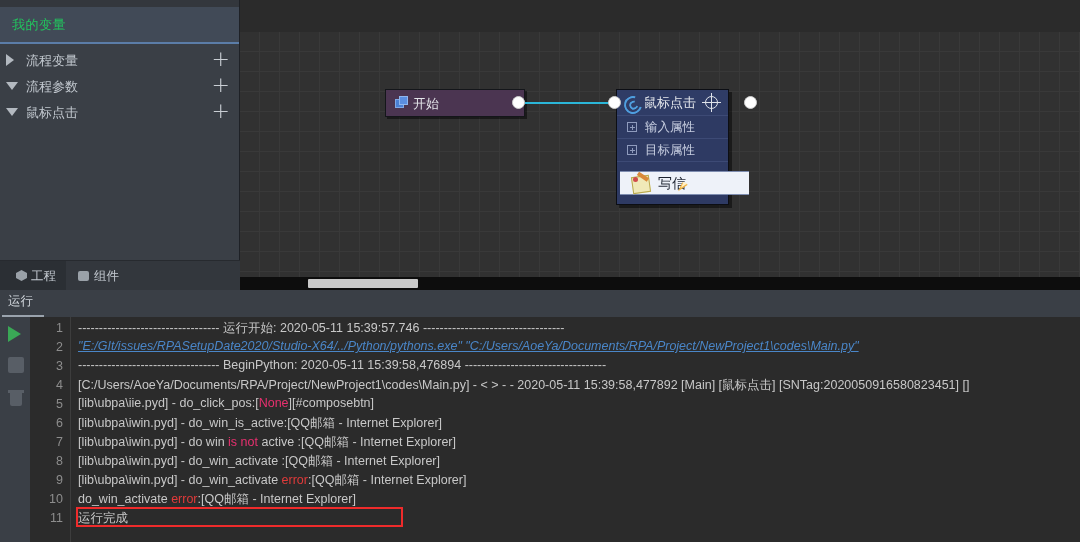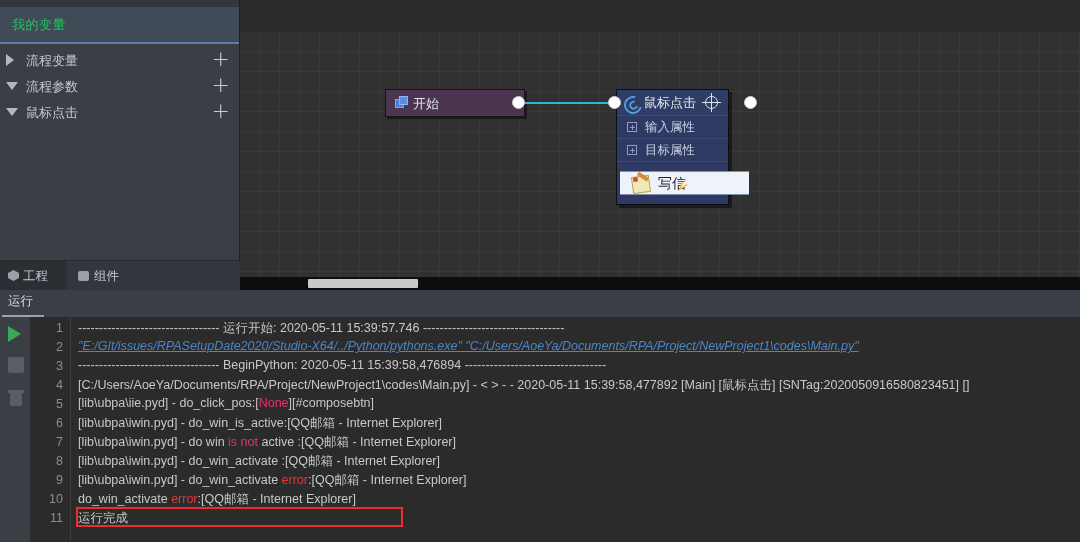--- a/index.html
+++ b/index.html
@@ -72,21 +72,21 @@
     background: #33373d;
     border-top: 1px solid #272a2f;
     box-sizing: border-box;
   }
   .lp-tab {
     position: absolute; top: 0; height: 30px;
     font-size: 12.5px; color: #c4cad1;
     line-height: 30px;
   }
   .lp-tab.active { background: #2b2f34; }
-  .lp-tab.t1 { left: 0; width: 66px; padding-left: 8px; box-sizing:border-box;}
+  .lp-tab.t1 { left: 0; width: 66px; padding-left: 16px; box-sizing:border-box;}
   .lp-tab.t2 { left: 66px; width: 110px; padding-left: 12px; box-sizing:border-box;}
   .cube-ico {
     display:inline-block; width:11px;height:11px;
     background:#9aa1a8;
     clip-path: polygon(50% 0,100% 27%,100% 73%,50% 100%,0 73%,0 27%);
     vertical-align:-1px; margin-right:4px;
   }
   .puzzle-ico {
     display:inline-block;width:11px;height:10px;background:#9aa1a8;
     border-radius:2px;

